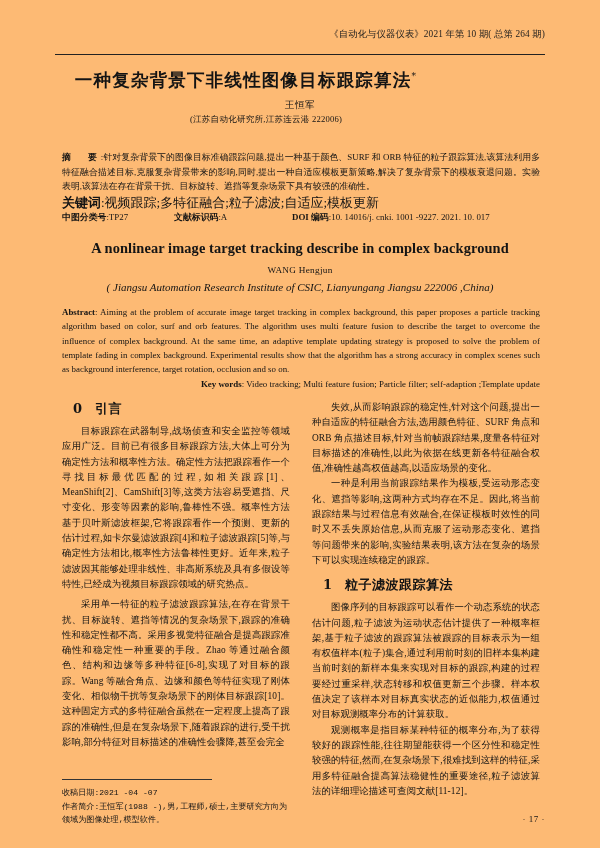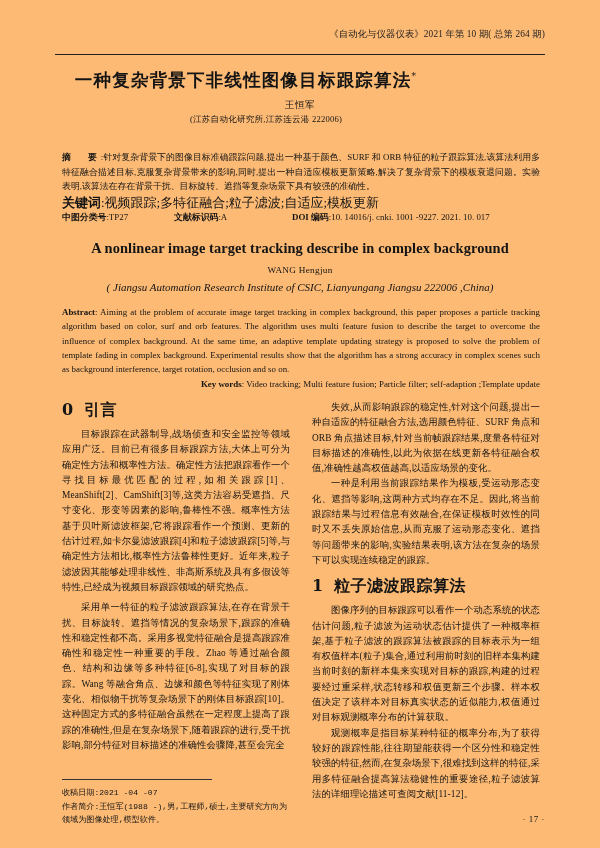--- a/index.html
+++ b/index.html
@@ -177,24 +177,24 @@
     width: 478px;
     height: 420px;
     display: flex;
     gap: 22px;
   }
   .col {
     width: 228px;
     position: relative;
   }
   .sec-h {
-    font-size: 16px;
+    font-size: 13px;
     font-weight: bold;
     letter-spacing: 0.5px;
-    margin: 0 0 6px 0;
+    margin: 0 0 6px 11px;
     font-family: "DejaVu Serif", "Liberation Serif", serif;
   }
   .sec-h .num {
     display: inline-block;
     width: 22px;
   }
   .bodytext {
     font-size: 9.4px;
     line-height: 15.3px;
     text-align: justify;

